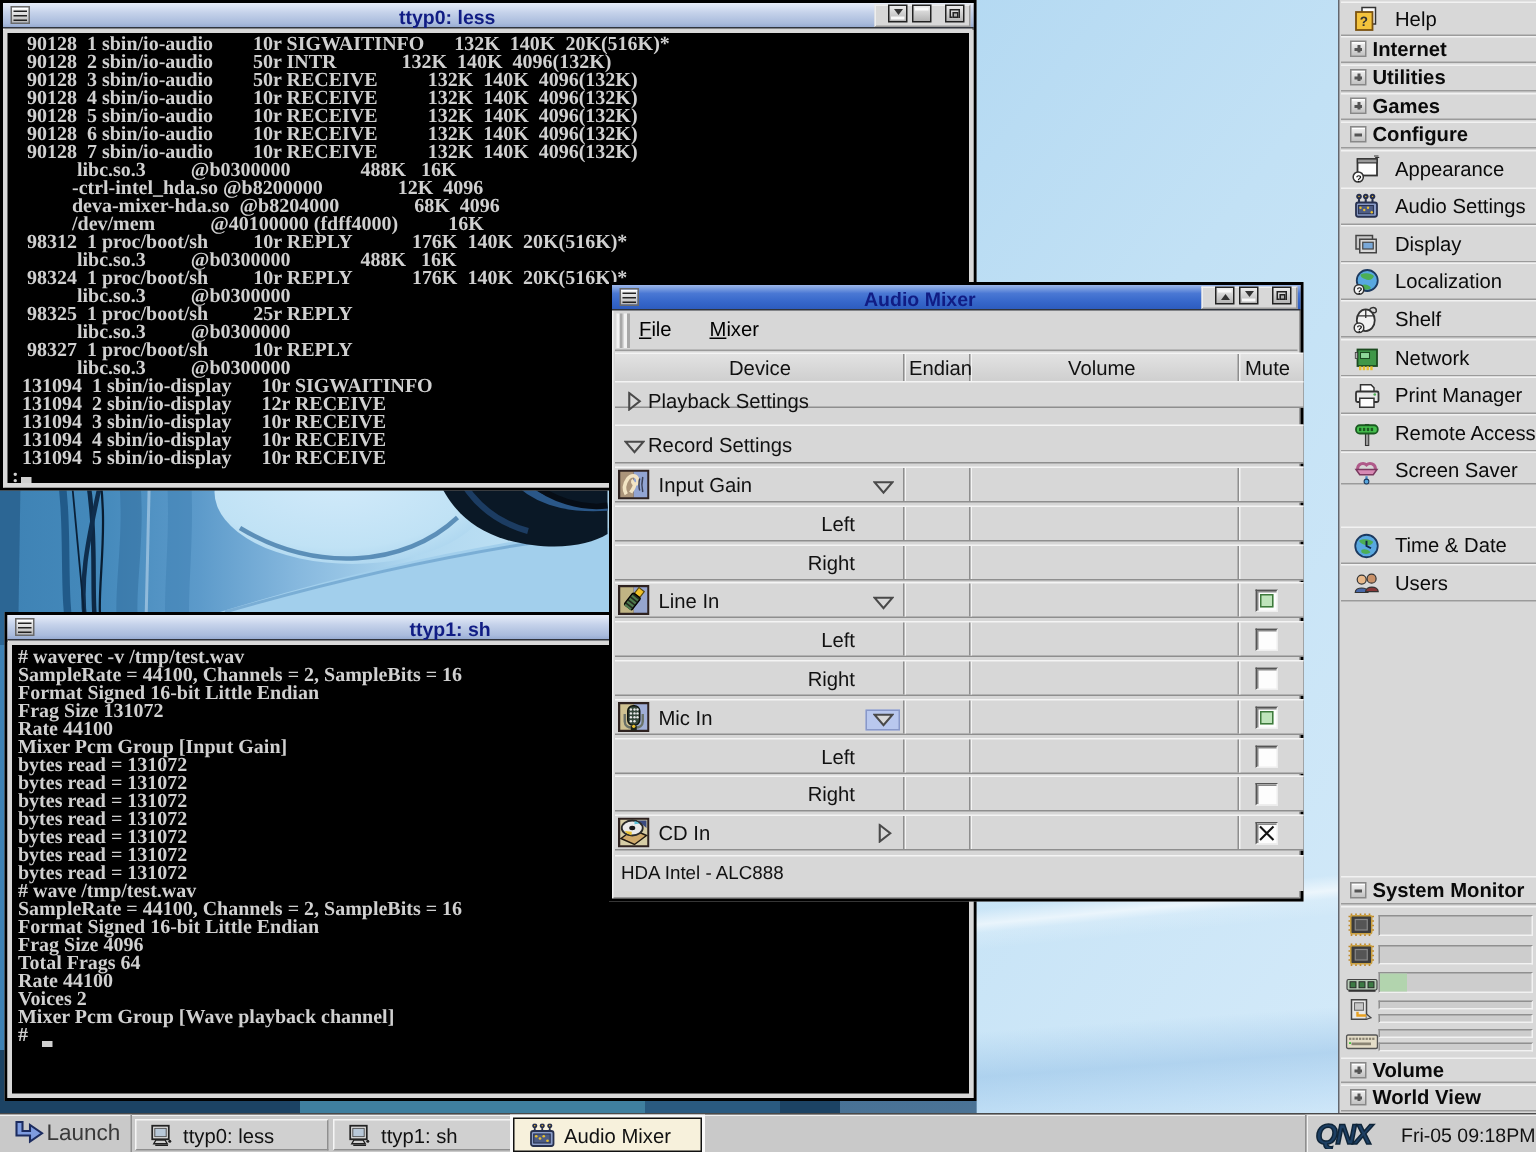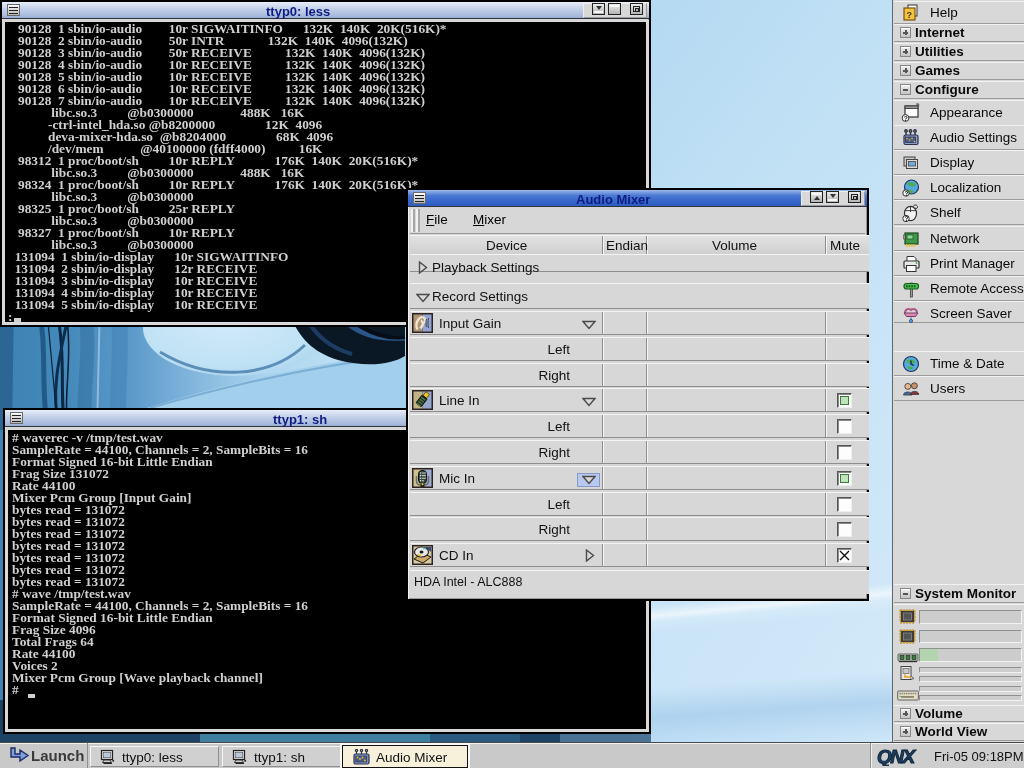--- a/index.html
+++ b/index.html
@@ -623,21 +623,21 @@
  <div class="mrow" style="top:380px;height:24px;width:459px;border-bottom:none">
    <div class="mlabel" style="left:4px;top:4px;font-size:12.5px">HDA Intel - ALC888</div>
  </div>
 </div>
 
 <div id="bar">
  <div style="position:absolute;left:0;top:0;width:88px;height:26px;background:#c9c9c9;border-right:1px solid #8f8f8f;box-shadow:inset 0 1px 0 #f2f2f2">
    <div style="position:absolute;left:8px;top:4px"><svg width="22" height="18" viewBox="0 0 22 18">
           <path d="M3 1 L3 10 L12 10 L12 14 L20 8.5 L12 3 L12 7 L7 7 L7 1 Z" fill="#7e9ce0" stroke="#1c2c60" stroke-width="1.4"></path>
         </svg></div>
-   <div style="position:absolute;left:31px;top:4px;font-size:15px;font-weight:bold;color:#3a3a3a">Launch</div>
+   <div style="position:absolute;left:31px;top:4px;font-size:15px;font-weight:normal;color:#3a3a3a">Launch</div>
  </div>
  <div class="tkb" style="left:90px;width:129px">
       <span style="position:absolute;left:8px;top:2px"><svg width="17" height="16" viewBox="0 0 17 16">
           <rect x="2.5" y="1.5" width="11" height="9" fill="#e8e8e8" stroke="#222" stroke-width="1.2"></rect>
           <rect x="4.2" y="3.2" width="7.6" height="5.6" fill="#b8c8d8" stroke="#444" stroke-width="0.6"></rect>
           <path d="M5 11 L11 11 L12.5 13.5 L3.5 13.5 Z" fill="#d0d0d0" stroke="#222" stroke-width="0.9"></path>
           <path d="M4.5 14.5 L13 14.5" stroke="#222" stroke-width="1"></path>
           <circle cx="14.2" cy="11.8" r="1" fill="#222"></circle>
         </svg></span>
       <span class="txt">ttyp0: less</span>

